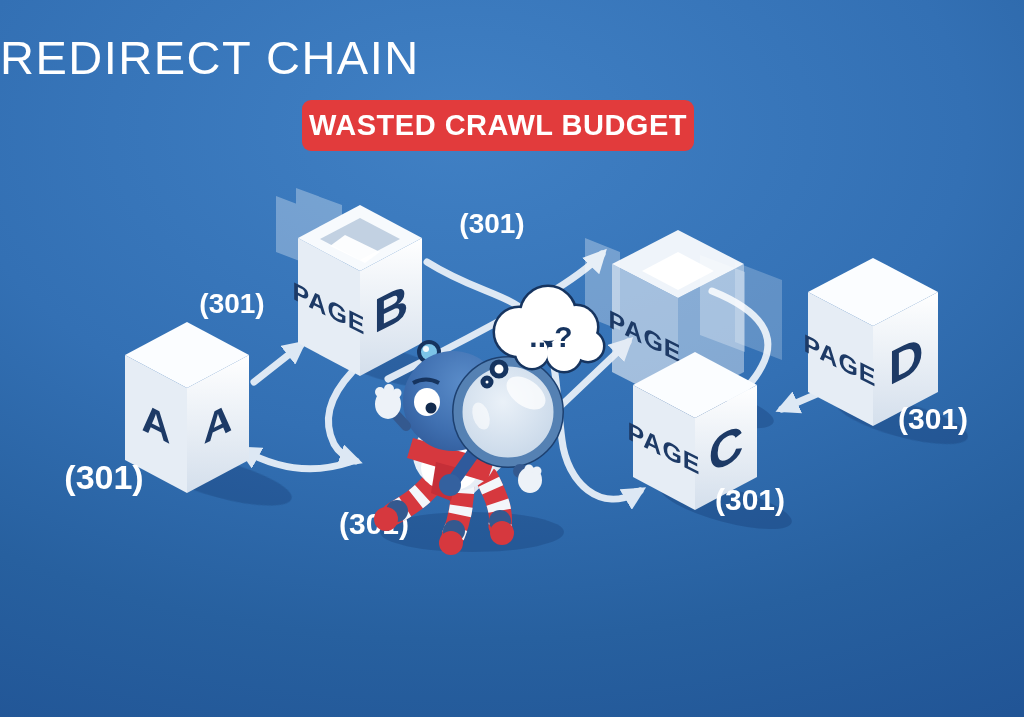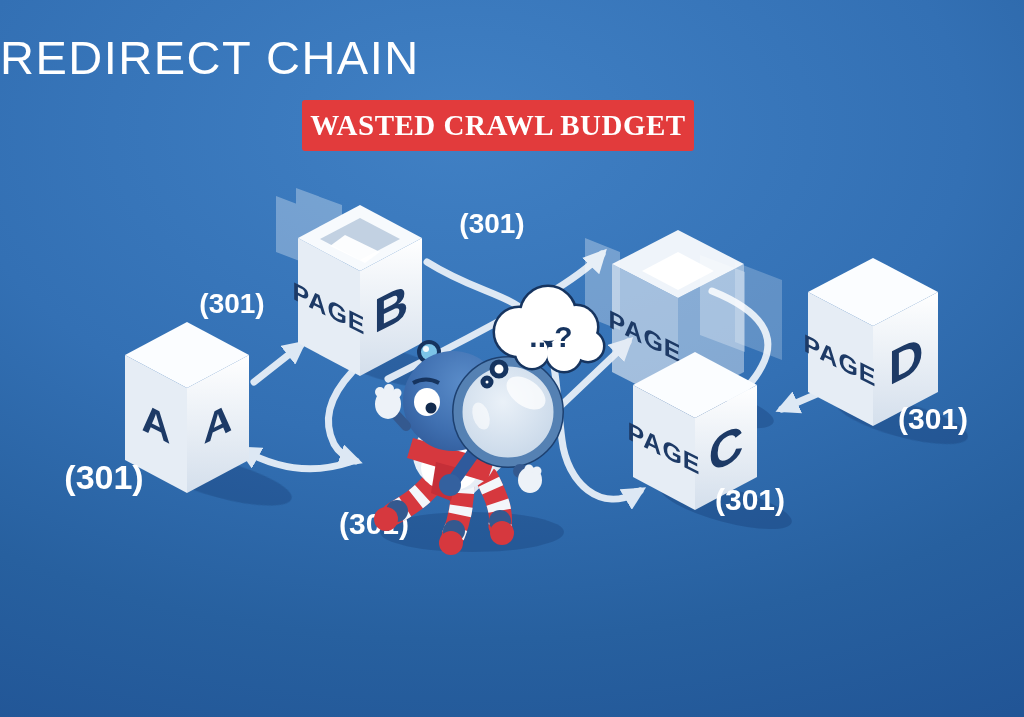--- a/index.html
+++ b/index.html
@@ -10,22 +10,22 @@
   }
   .title{
     position:absolute;left:0;top:30px;width:100%;
     color:#ffffff;font-size:47px;font-weight:normal;letter-spacing:1.5px;
   }
   .banner{
     position:absolute;background:var(--banner-red,#e23b3c);color:#ffffff;
     font-weight:bold;text-align:center;box-sizing:border-box;
   }
   .banner-top{
-    left:302px;top:100px;width:392px;height:51px;border-radius:3px;
-    font-size:29px;line-height:51px;letter-spacing:0.5px;font-family:Liberation Serif, serif;
+    left:302px;top:100px;width:392px;height:51px;border-radius:9px;
+    font-size:29px;line-height:51px;letter-spacing:0.5px;
   }
   .banner-bottom{
     left:264px;top:600px;width:498px;height:70px;border-radius:13px;
     font-size:41px;line-height:70px;letter-spacing:1px;
   }
   svg{position:absolute;left:0;top:0;}
   svg text{font-family:"Liberation Sans", sans-serif;font-weight:bold;}
   .lbl301{fill:#ffffff;}
   .facetext{fill:var(--box-text,#1d3a66);}
   .arrow{stroke:var(--arrow,#dde8f4);stroke-width:7;fill:none;stroke-linecap:round;}

